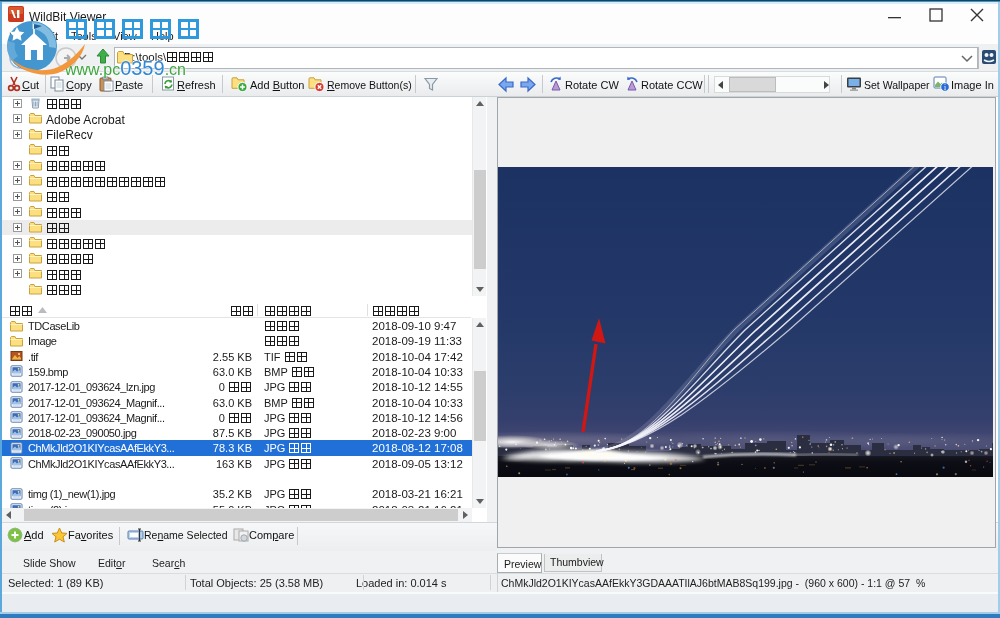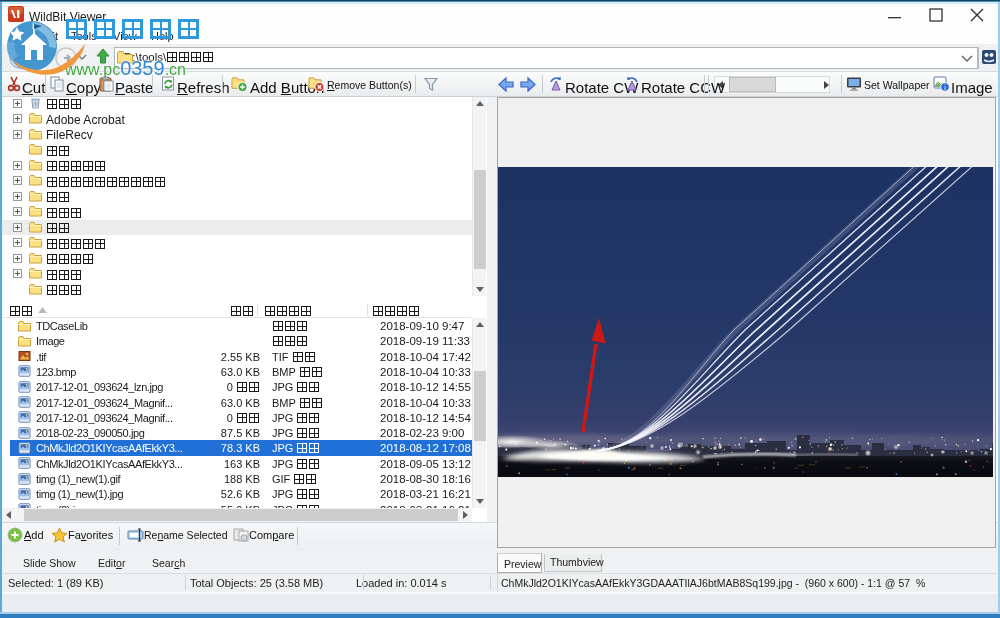--- a/index.html
+++ b/index.html
@@ -25,37 +25,37 @@
 #rborder{left:998px;top:2px;width:2px;height:612px;background:#9fcdec}
 #titlebar{left:2px;top:4px;width:996px;height:24px;background:#fdfdfd}
 #apptitle{left:29px;top:10px;font-size:12px;color:#1a1a1a}
 #appicon{left:8px;top:6px;width:16px;height:16px}
 .winbtn{top:4px;height:22px;width:30px;color:#333}
 #menubar{left:2px;top:28px;width:996px;height:16px;background:#fdfdfd}
 .menuitem{top:30px;font-size:11px;color:#1a1a1a}
 #addrrow{left:2px;top:44px;width:996px;height:28px;background:#eef0f2;border-bottom:1px solid #d9dcde}
 #addrfield{left:114px;top:47px;width:864px;height:22px;background:#fff;border:1px solid #afb6bc}
 #toolbar{left:2px;top:72px;width:996px;height:25px;background:linear-gradient(#fbfcfc,#e9ebed);border-bottom:1px solid #ccd1d5}
-.tbtext{top:79px;font-size:15px;color:#111}
+.tbtext{top:79px;font-size:11px;color:#111}
 .tbsep{top:75px;width:1px;height:18px;background:#c6cacd}
 .gray{color:#9b9b9b}
 
 #tree{left:2px;top:97px;width:485px;height:199px;background:#fff}
 #listpanel{left:2px;top:296px;width:485px;height:226px;background:#fff}
 #splitv{left:487px;top:97px;width:10px;height:451px;background:#eff1f2}
 .trow{position:absolute;left:0;width:471px;height:15.5px}
 .trtxt{position:absolute;left:44px;top:1.5px;white-space:nowrap}
 .plus{position:absolute;left:11px;top:3px;width:9px;height:9px;border:1px solid #9a9a9a;background:#fff}
 .plus:before{content:"";position:absolute;left:1px;top:3px;width:5px;height:1px;background:#555}
 .plus:after{content:"";position:absolute;left:3px;top:1px;width:1px;height:5px;background:#555}
 .ticon{position:absolute;left:27px;top:1px;width:13px;height:12px}
 
 #lhead{left:2px;top:302px;width:469px;height:16px;background:#fff;border-bottom:1px solid #e4e4e4}
 .hsep{position:absolute;top:2px;width:1px;height:12px;background:#e0e0e0}
-.lrow{position:absolute;left:8px;width:544px;height:15.3px;white-space:nowrap;font-size:11px}
+.lrow{position:absolute;left:0;width:544px;height:15.3px;white-space:nowrap;font-size:11px}
 .lrow .nm{position:absolute;left:26px;top:2px;letter-spacing:-0.4px}
 .lrow .sz{position:absolute;left:150px;width:100px;top:2px;text-align:right}
 .lrow .tp{position:absolute;left:262px;top:2px}
 .lrow .dt{position:absolute;left:370px;top:2px;font-size:11.5px}
 .licon{position:absolute;left:8px;top:1.5px;width:13px;height:12px}
 .sel{background:#2070d8;color:#fff}
 
 .sbv{position:absolute;width:14px;background:#f2f3f4;border-left:1px solid #e8e8e8}
 .sbh{position:absolute;height:14px;background:#f2f3f4}
 .thumbv{position:absolute;left:1px;width:12px;background:#cdcdcd}
@@ -418,21 +418,21 @@
       <span class="dt">2018-10-04 17:42</span>
     </div>
     <div class="lrow" style="top:67.9px">
       <svg class="licon" viewBox="0 0 13 12">
         <rect x="1" y="0.8" width="11" height="10.4" rx="1" fill="#fff" stroke="#5a7fae" stroke-width="1"></rect>
         <rect x="2.4" y="2.2" width="8.2" height="6" fill="#3a6ab8"></rect>
         <path d="M2.4 7 L5 4.5 L7 6.5 L9 4.8 L10.6 6.6 L10.6 8.2 L2.4 8.2 Z" fill="#9fc3e8"></path>
         <circle cx="8.6" cy="3.8" r="0.9" fill="#fce38a"></circle>
         <rect x="2.5" y="9.3" width="8" height="1.2" fill="#c8d6e8"></rect>
       </svg>
-      <span class="nm">123.bmp</span>
+      <span class="nm">159.bmp</span>
       <span class="sz">63.0 KB</span>
       <span class="tp">BMP <i class="c"></i><i class="c"></i></span>
       <span class="dt">2018-10-04 10:33</span>
     </div>
     <div class="lrow" style="top:83.2px">
       <svg class="licon" viewBox="0 0 13 12">
         <rect x="1" y="0.8" width="11" height="10.4" rx="1" fill="#fff" stroke="#5a7fae" stroke-width="1"></rect>
         <rect x="2.4" y="2.2" width="8.2" height="6" fill="#3a6ab8"></rect>
         <path d="M2.4 7 L5 4.5 L7 6.5 L9 4.8 L10.6 6.6 L10.6 8.2 L2.4 8.2 Z" fill="#9fc3e8"></path>
         <circle cx="8.6" cy="3.8" r="0.9" fill="#fce38a"></circle>
@@ -460,21 +460,21 @@
       <svg class="licon" viewBox="0 0 13 12">
         <rect x="1" y="0.8" width="11" height="10.4" rx="1" fill="#fff" stroke="#5a7fae" stroke-width="1"></rect>
         <rect x="2.4" y="2.2" width="8.2" height="6" fill="#3a6ab8"></rect>
         <path d="M2.4 7 L5 4.5 L7 6.5 L9 4.8 L10.6 6.6 L10.6 8.2 L2.4 8.2 Z" fill="#9fc3e8"></path>
         <circle cx="8.6" cy="3.8" r="0.9" fill="#fce38a"></circle>
         <rect x="2.5" y="9.3" width="8" height="1.2" fill="#c8d6e8"></rect>
       </svg>
       <span class="nm">2017-12-01_093624_Magnif...</span>
       <span class="sz">0 <i class="c"></i><i class="c"></i></span>
       <span class="tp">JPG <i class="c"></i><i class="c"></i></span>
-      <span class="dt">2018-10-12 14:54</span>
+      <span class="dt">2018-10-12 14:56</span>
     </div>
     <div class="lrow" style="top:129.1px">
       <svg class="licon" viewBox="0 0 13 12">
         <rect x="1" y="0.8" width="11" height="10.4" rx="1" fill="#fff" stroke="#5a7fae" stroke-width="1"></rect>
         <rect x="2.4" y="2.2" width="8.2" height="6" fill="#3a6ab8"></rect>
         <path d="M2.4 7 L5 4.5 L7 6.5 L9 4.8 L10.6 6.6 L10.6 8.2 L2.4 8.2 Z" fill="#9fc3e8"></path>
         <circle cx="8.6" cy="3.8" r="0.9" fill="#fce38a"></circle>
         <rect x="2.5" y="9.3" width="8" height="1.2" fill="#c8d6e8"></rect>
       </svg>
       <span class="nm">2018-02-23_090050.jpg</span>
@@ -501,43 +501,30 @@
         <rect x="2.4" y="2.2" width="8.2" height="6" fill="#3a6ab8"></rect>
         <path d="M2.4 7 L5 4.5 L7 6.5 L9 4.8 L10.6 6.6 L10.6 8.2 L2.4 8.2 Z" fill="#9fc3e8"></path>
         <circle cx="8.6" cy="3.8" r="0.9" fill="#fce38a"></circle>
         <rect x="2.5" y="9.3" width="8" height="1.2" fill="#c8d6e8"></rect>
       </svg>
       <span class="nm">ChMkJld2O1KIYcasAAfEkkY3...</span>
       <span class="sz">163 KB</span>
       <span class="tp">JPG <i class="c"></i><i class="c"></i></span>
       <span class="dt">2018-09-05 13:12</span>
     </div>
-    <div class="lrow" style="top:175.0px">
+    <div class="lrow" style="top:190.3px">
       <svg class="licon" viewBox="0 0 13 12">
         <rect x="1" y="0.8" width="11" height="10.4" rx="1" fill="#fff" stroke="#5a7fae" stroke-width="1"></rect>
         <rect x="2.4" y="2.2" width="8.2" height="6" fill="#3a6ab8"></rect>
         <path d="M2.4 7 L5 4.5 L7 6.5 L9 4.8 L10.6 6.6 L10.6 8.2 L2.4 8.2 Z" fill="#9fc3e8"></path>
         <circle cx="8.6" cy="3.8" r="0.9" fill="#fce38a"></circle>
         <rect x="2.5" y="9.3" width="8" height="1.2" fill="#c8d6e8"></rect>
       </svg>
-      <span class="nm">timg (1)_new(1).gif</span>
-      <span class="sz">188 KB</span>
-      <span class="tp">GIF <i class="c"></i><i class="c"></i></span>
-      <span class="dt">2018-08-30 18:16</span>
-    </div>
-    <div class="lrow" style="top:190.3px">
-      <svg class="licon" viewBox="0 0 13 12">
-        <rect x="1" y="0.8" width="11" height="10.4" rx="1" fill="#fff" stroke="#5a7fae" stroke-width="1"></rect>
-        <rect x="2.4" y="2.2" width="8.2" height="6" fill="#3a6ab8"></rect>
-        <path d="M2.4 7 L5 4.5 L7 6.5 L9 4.8 L10.6 6.6 L10.6 8.2 L2.4 8.2 Z" fill="#9fc3e8"></path>
-        <circle cx="8.6" cy="3.8" r="0.9" fill="#fce38a"></circle>
-        <rect x="2.5" y="9.3" width="8" height="1.2" fill="#c8d6e8"></rect>
-      </svg>
       <span class="nm">timg (1)_new(1).jpg</span>
-      <span class="sz">52.6 KB</span>
+      <span class="sz">35.2 KB</span>
       <span class="tp">JPG <i class="c"></i><i class="c"></i></span>
       <span class="dt">2018-03-21 16:21</span>
     </div>
     <div class="lrow" style="top:205.6px">
       <svg class="licon" viewBox="0 0 13 12">
         <rect x="1" y="0.8" width="11" height="10.4" rx="1" fill="#fff" stroke="#5a7fae" stroke-width="1"></rect>
         <rect x="2.4" y="2.2" width="8.2" height="6" fill="#3a6ab8"></rect>
         <path d="M2.4 7 L5 4.5 L7 6.5 L9 4.8 L10.6 6.6 L10.6 8.2 L2.4 8.2 Z" fill="#9fc3e8"></path>
         <circle cx="8.6" cy="3.8" r="0.9" fill="#fce38a"></circle>
         <rect x="2.5" y="9.3" width="8" height="1.2" fill="#c8d6e8"></rect>

